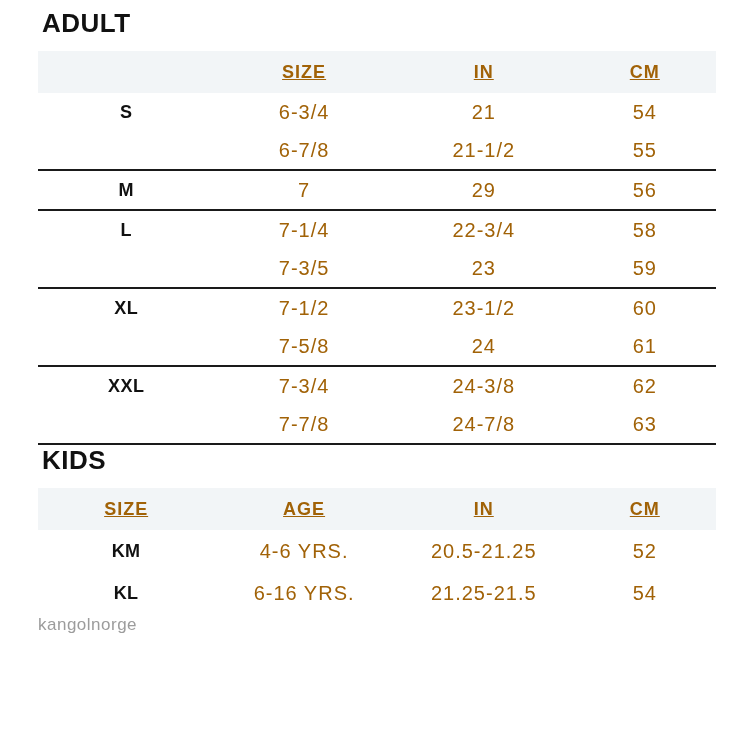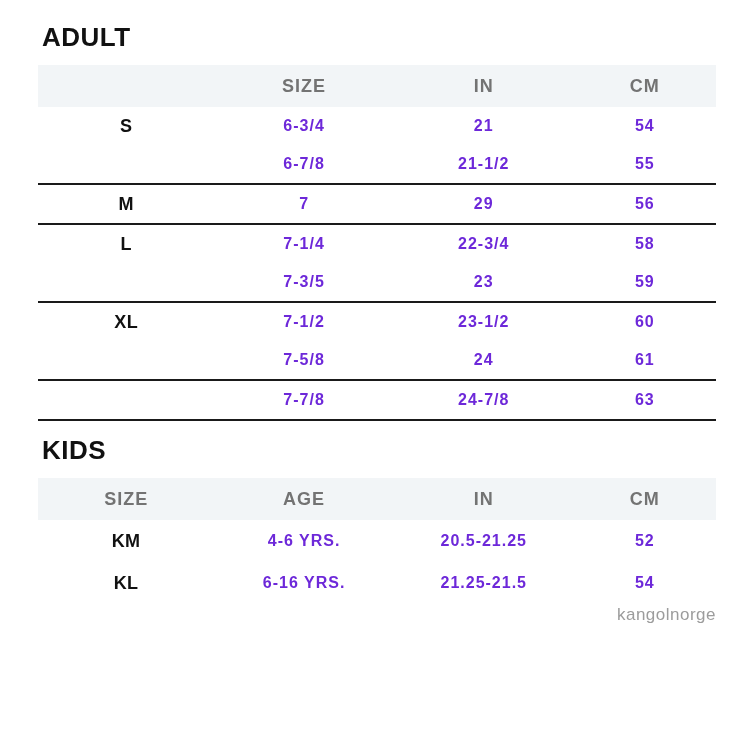--- a/index.html
+++ b/index.html
@@ -10,73 +10,74 @@
   body {
     width: 754px;
     height: 754px;
     font-family: "Liberation Sans", sans-serif;
     color: #111111;
     overflow: hidden;
   }
   .page {
     box-sizing: border-box;
     width: 754px;
-    padding: 22px 38px 0 38px;
+    padding: 8px 38px 0 38px;
   }
   .section-title {
     font-size: 26px;
     font-weight: 800;
     letter-spacing: 0.5px;
     color: #111111;
     margin: 0 0 13px 4px;
     line-height: 30px;
   }
   table {
     width: 100%;
     border-collapse: collapse;
     table-layout: fixed;
   }
   thead th {
     background: #f2f5f7;
     height: 42px;
     font-size: 18px;
     font-weight: 800;
     letter-spacing: 1px;
-    color: #737373;
+    color: #a16207;
     text-align: center;
     padding: 0;
+    text-decoration: underline;
   }
   td {
     height: 38px;
     text-align: center;
     vertical-align: middle;
-    font-size: 16px;
-    font-weight: 700;
+    font-size: 20px;
+    font-weight: 400;
     letter-spacing: 1px;
-    color: #6d28d9;
+    color: #a16207;
     padding: 0;
   }
   td.row-label {
     font-size: 18px;
     font-weight: 800;
     letter-spacing: 0.5px;
     color: #111111;
   }
   .adult-table tbody.size-group {
     border-bottom: 2px solid #1a1a1a;
   }
   .kids-section {
-    margin-top: 14px;
+    margin-top: 0;
   }
   .kids-table td {
     height: 42px;
   }
   .watermark {
     margin-top: 1px;
-    text-align: right;
+    text-align: left;
     font-size: 17px;
     font-weight: 400;
     letter-spacing: 0.5px;
     color: #9c9c9c;
     line-height: 20px;
   }
 </style>
 </head>
 <body>
 
@@ -145,20 +146,26 @@
         </tr>
         <tr>
           <td class="row-label"></td>
           <td>7-5/8</td>
           <td>24</td>
           <td>61</td>
         </tr>
       </tbody>
       <tbody class="size-group">
         <tr>
+          <td class="row-label">XXL</td>
+          <td>7-3/4</td>
+          <td>24-3/8</td>
+          <td>62</td>
+        </tr>
+        <tr>
           <td class="row-label"></td>
           <td>7-7/8</td>
           <td>24-7/8</td>
           <td>63</td>
         </tr>
       </tbody>
     </table>
   </section>
 
   <section class="kids-section">

